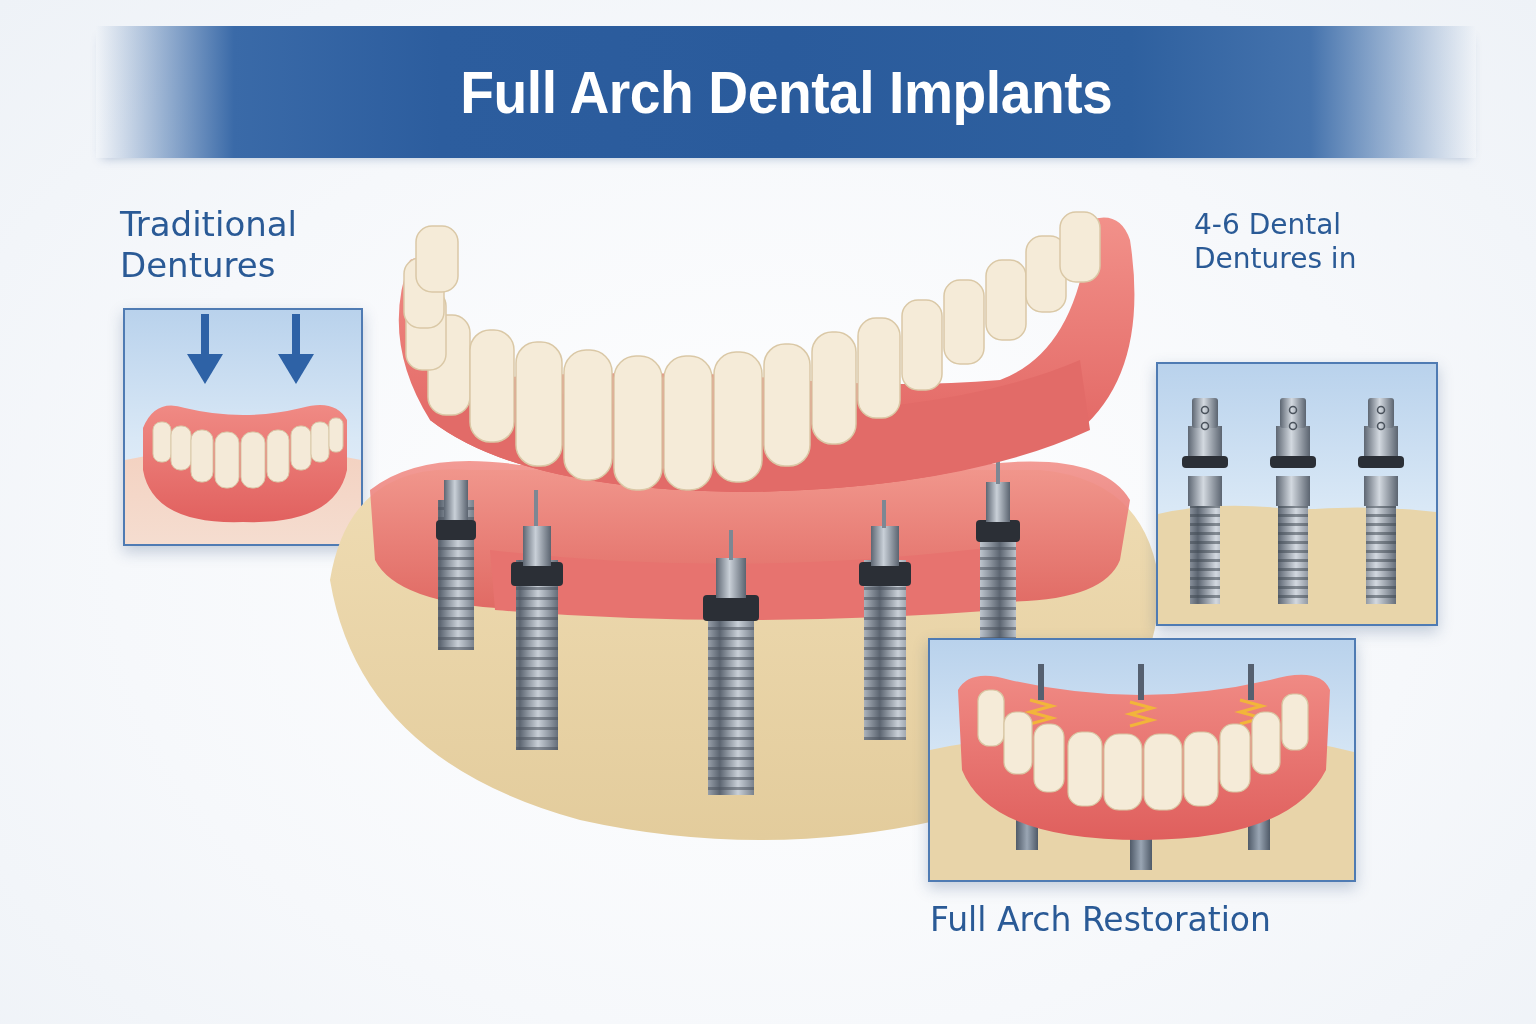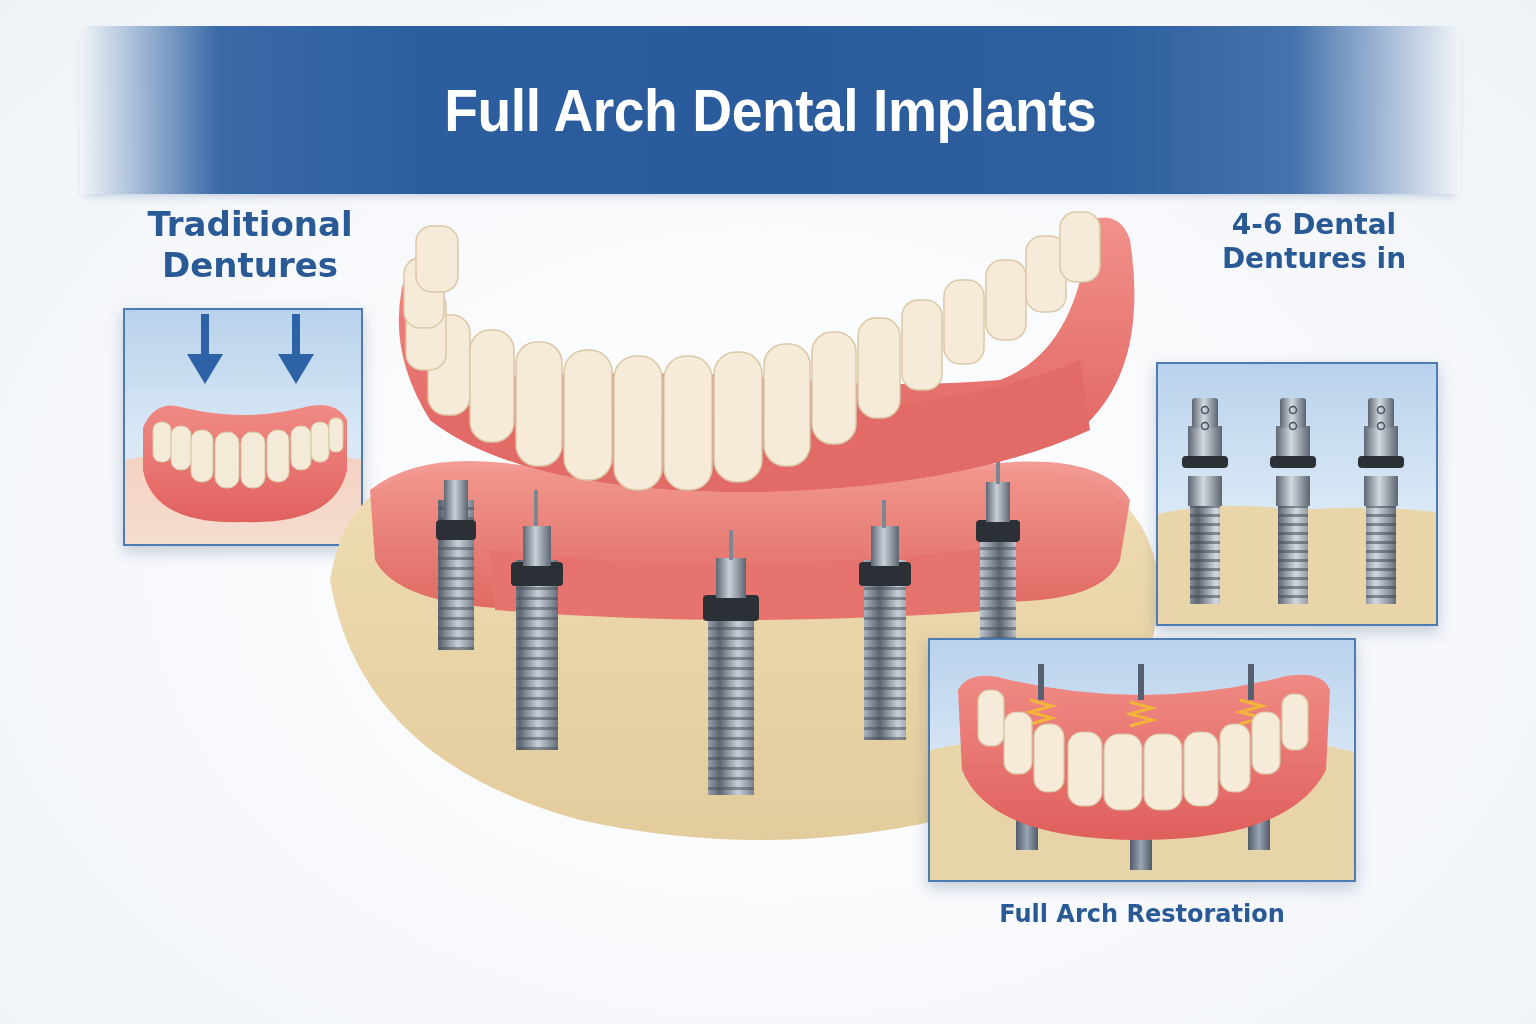--- a/index.html
+++ b/index.html
@@ -2,32 +2,32 @@
 <html><head>
 <meta charset="utf-8">
 <style>
   html, body { margin:0; padding:0; }
   body {
     width:1536px; height:1024px; overflow:hidden; position:relative;
     background: radial-gradient(ellipse at 50% 55%, #ffffff 0%, #f6f8fb 60%, #eef2f7 100%);
     font-family: "Liberation Sans", "DejaVu Sans", sans-serif;
   }
   .banner {
-    position:absolute; left:80px; top:26px; width:1380px; height:168px;
+    position:absolute; left:96px; top:26px; width:1380px; height:132px;
     background: linear-gradient(90deg, rgba(44,95,160,0) 0%, #3a6aa8 10%, #2c5d9e 25%, #2a5b9c 50%, #2e609f 75%, #4573ad 88%, rgba(44,95,160,0) 100%);
     box-shadow: 0 6px 10px -6px rgba(40,80,140,0.35);
     display:flex; align-items:center; justify-content:center;text-align:center;
   }
   .banner h1 {
     margin:0; color:#fff; font-size:60px; font-weight:bold; letter-spacing:-0.5px;
     font-family: "Liberation Sans", "DejaVu Sans", sans-serif;
     transform: scaleX(0.92);
   }
   .label {
-    position:absolute; color:#2a5a96; font-weight:bold; text-align:center;
+    position:absolute; color:#2a5a96; font-weight:normal; text-align:left;
     font-family: "DejaVu Sans", "Liberation Sans", sans-serif; line-height:1.22;
   }
   .panel {
     position:absolute; border:2px solid #4f7bb3; box-sizing:border-box; overflow:hidden;
     background: linear-gradient(180deg, #b9d2ec 0%, #d9e8f6 55%, #eaf2fb 100%);
     box-shadow: 0 6px 14px rgba(40,70,120,0.25);
   }
   svg { display:block; }
 </style>
 </head>
@@ -252,13 +252,13 @@
       <rect x="174" y="94" width="38" height="76" rx="15"></rect>
       <rect x="214" y="94" width="38" height="76" rx="15"></rect>
       <rect x="254" y="92" width="34" height="74" rx="14"></rect>
       <rect x="290" y="84" width="30" height="68" rx="13"></rect>
       <rect x="322" y="72" width="28" height="62" rx="12"></rect>
       <rect x="352" y="54" width="26" height="56" rx="11"></rect>
     </g>
   </svg>
 </div>
 
-<div class="label" style="left:930px; top:900px; width:424px; font-size:24px;">Full Arch Restoration</div>
+<div class="label" style="left:930px; top:900px; width:424px; font-size:33px;">Full Arch Restoration</div>
 
 </body></html>

